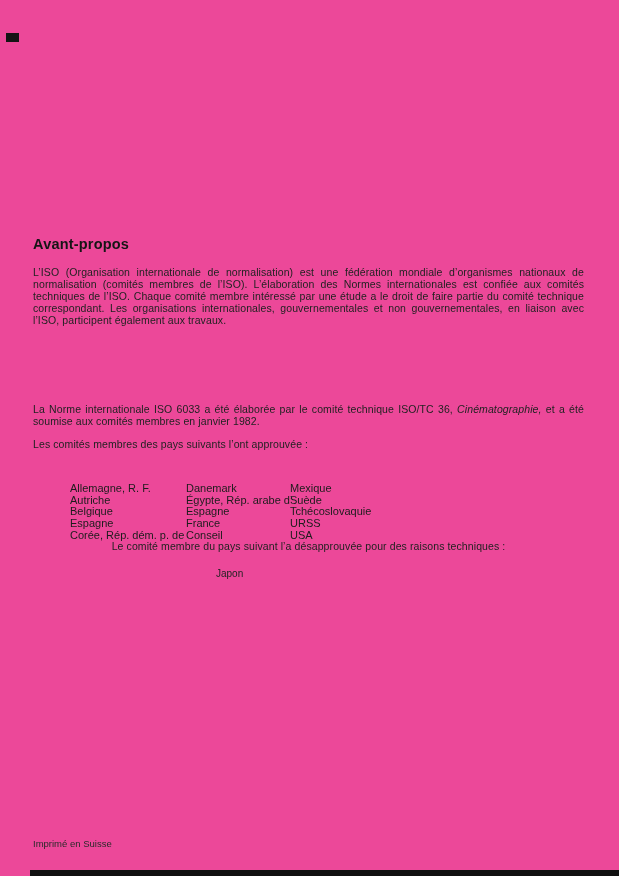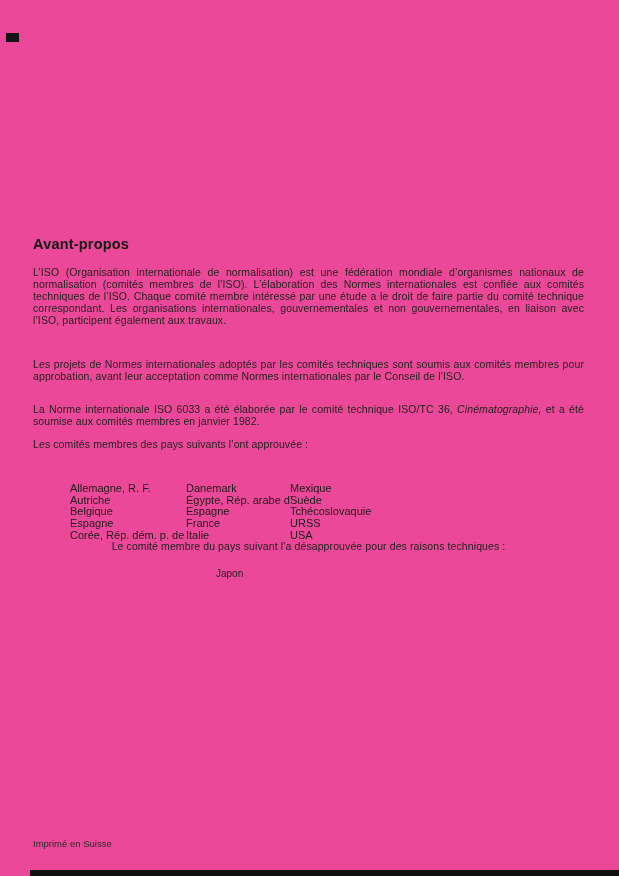--- a/index.html
+++ b/index.html
@@ -99,21 +99,20 @@
 <body>
 
 <div class="page">
 
   <div class="reg-mark"></div>
 
   <h1 class="title">Avant-propos</h1>
 
   <p class="para p1">L’ISO (Organisation internationale de normalisation) est une fédération mondiale d’organismes nationaux de normalisation (comités membres de l’ISO). L’élaboration des Normes internationales est confiée aux comités techniques de l’ISO. Chaque comité membre intéressé par une étude a le droit de faire partie du comité technique correspondant. Les organisations internationales, gouvernementales et non gouvernementales, en liaison avec l’ISO, participent également aux travaux.</p>
 
-  <p class="para p2">Les projets de Normes internationales adoptés par les comités techniques sont soumis aux comités membres pour approbation, avant leur acceptation comme Normes internationales par le Conseil de l’ISO.</p>
 
   <p class="para p3">
     <span>La Norme internationale ISO 6033 a été élaborée par le comité technique ISO/TC 36,</span>
     <span class="italic">Cinématographie,</span>
     <span>et a été soumise aux comités membres en janvier 1982.</span>
   </p>
 
   <p class="para intro">Les comités membres des pays suivants l’ont approuvée :</p>
 
   <div class="countries">
@@ -122,21 +121,21 @@
       <span>Autriche</span>
       <span>Belgique</span>
       <span>Espagne</span>
       <span>Corée, Rép. dém. p. de</span>
     </div>
     <div class="col col2">
       <span>Danemark</span>
       <span>Égypte, Rép. arabe d’</span>
       <span>Espagne</span>
       <span>France</span>
-      <span>Italie</span>
+      <span>Conseil</span>
     </div>
     <div class="col col3">
       <span>Mexique</span>
       <span>Suède</span>
       <span>Tchécoslovaquie</span>
       <span>URSS</span>
       <span>USA</span>
     </div>
   </div>
 

